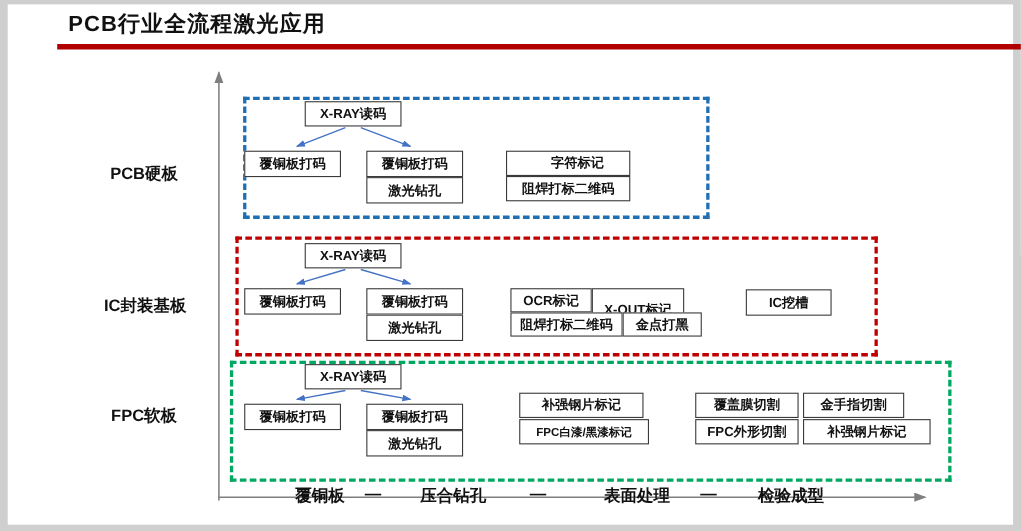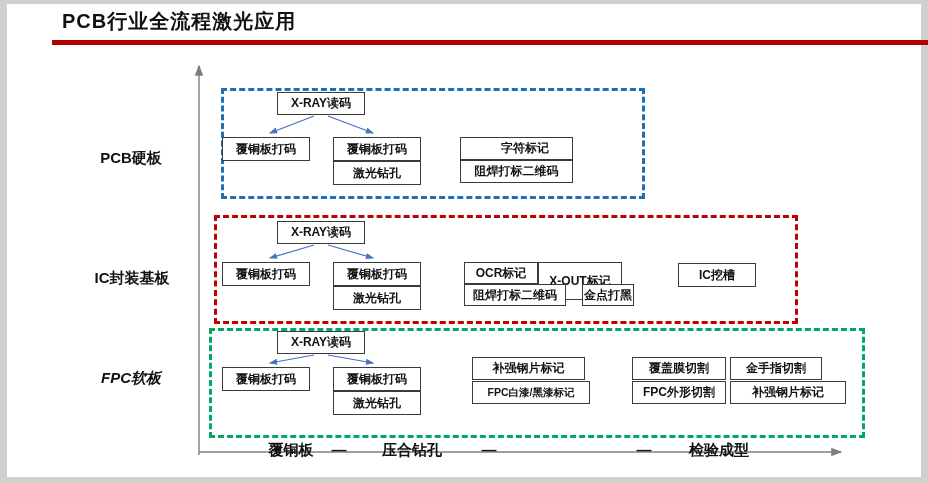--- a/index.html
+++ b/index.html
@@ -56,51 +56,52 @@
       <line class="connector" x1="270" y1="355" x2="226" y2="363" marker-end="url(#arrow-blue)"></line>
       <line class="connector" x1="284" y1="355" x2="329" y2="363" marker-end="url(#arrow-blue)"></line>
     </svg>
 
     <div class="group pcb"></div>
     <div class="group ic"></div>
     <div class="group fpc"></div>
 
     <div class="rowlabel" style="left:28px;top:269px;width:120px;">IC封装基板</div>
     <div class="rowlabel" style="left:37px;top:149px;width:100px;">PCB硬板</div>
-    <div class="rowlabel" style="left:37px;top:369px;width:100px;font-style:italic;">FPC软板</div>
+    <div class="rowlabel" style="left:37px;top:369px;width:100px;">FPC软板</div>
 
     <div class="node" style="left:233px;top:92px;width:88px;height:23px;">X-RAY读码</div>
     <div class="node" style="left:178px;top:137px;width:88px;height:24px;">覆铜板打码</div>
     <div class="node" style="left:289px;top:137px;width:88px;height:24px;">覆铜板打码</div>
     <div class="node" style="left:289px;top:161px;width:88px;height:24px;">激光钻孔</div>
     <div class="node" style="left:416px;top:137px;width:113px;height:23px;padding-left:17px;">字符标记</div>
     <div class="node" style="left:416px;top:160px;width:113px;height:23px;">阻焊打标二维码</div>
 
     <div class="node" style="left:233px;top:221px;width:88px;height:23px;">X-RAY读码</div>
     <div class="node" style="left:178px;top:262px;width:88px;height:24px;">覆铜板打码</div>
     <div class="node" style="left:289px;top:262px;width:88px;height:24px;">覆铜板打码</div>
     <div class="node" style="left:289px;top:286px;width:88px;height:24px;">激光钻孔</div>
     <div class="node" style="left:420px;top:262px;width:74px;height:22px;">OCR标记</div>
     <div class="node" style="left:494px;top:262px;width:84px;height:38px;">X-OUT标记</div>
     <div class="node" style="left:420px;top:284px;width:102px;height:22px;">阻焊打标二维码</div>
-    <div class="node" style="left:538px;top:284px;width:52px;height:22px;">金点打黑</div>
+    <div class="node" style="left:522px;top:284px;width:72px;height:22px;">金点打黑</div>
     <div class="node" style="left:634px;top:263px;width:78px;height:24px;">IC挖槽</div>
 
     <div class="node" style="left:233px;top:331px;width:88px;height:23px;">X-RAY读码</div>
     <div class="node" style="left:178px;top:367px;width:88px;height:24px;">覆铜板打码</div>
     <div class="node" style="left:289px;top:367px;width:88px;height:24px;">覆铜板打码</div>
     <div class="node" style="left:289px;top:391px;width:88px;height:24px;">激光钻孔</div>
     <div class="node" style="left:428px;top:357px;width:113px;height:23px;">补强钢片标记</div>
     <div class="node sm" style="left:428px;top:381px;width:118px;height:23px;">FPC白漆/黑漆标记</div>
     <div class="node" style="left:588px;top:357px;width:94px;height:23px;">覆盖膜切割</div>
     <div class="node" style="left:686px;top:357px;width:92px;height:23px;">金手指切割</div>
     <div class="node" style="left:588px;top:381px;width:94px;height:23px;">FPC外形切割</div>
     <div class="node" style="left:686px;top:381px;width:116px;height:23px;">补强钢片标记</div>
 
     <div class="stage" style="left:192px;top:441px;text-align:center;">覆铜板</div>
     <div class="stage-sep" style="left:283px;top:441px;">—</div>
     <div class="stage" style="left:313px;top:441px;">压合钻孔</div>
     <div class="stage-sep" style="left:433px;top:441px;">—</div>
+    <div class="stage" style="left:480px;top:441px;">表面处理</div>
     <div class="stage-sep" style="left:588px;top:441px;">—</div>
     <div class="stage" style="left:620px;top:441px;">检验成型</div>
 
   </div>
 </div>
 
 </body></html>

